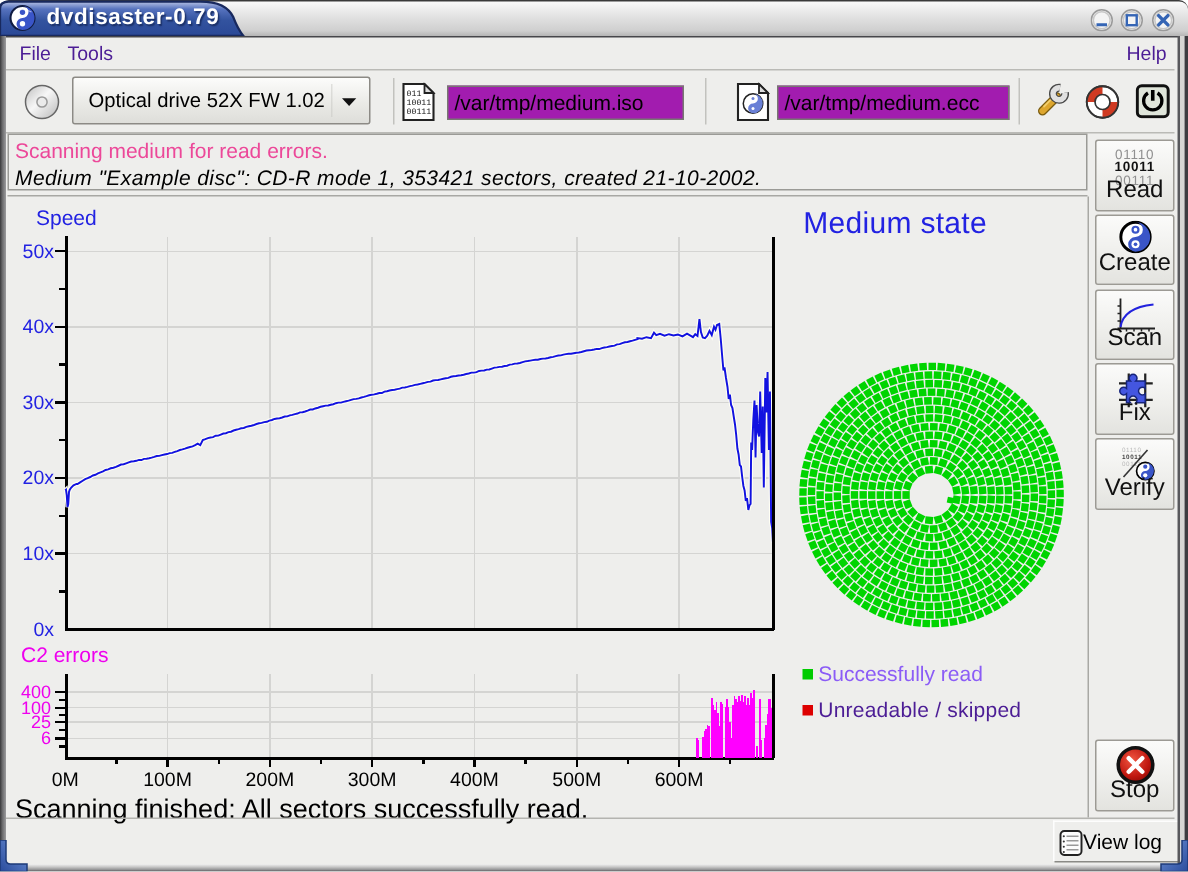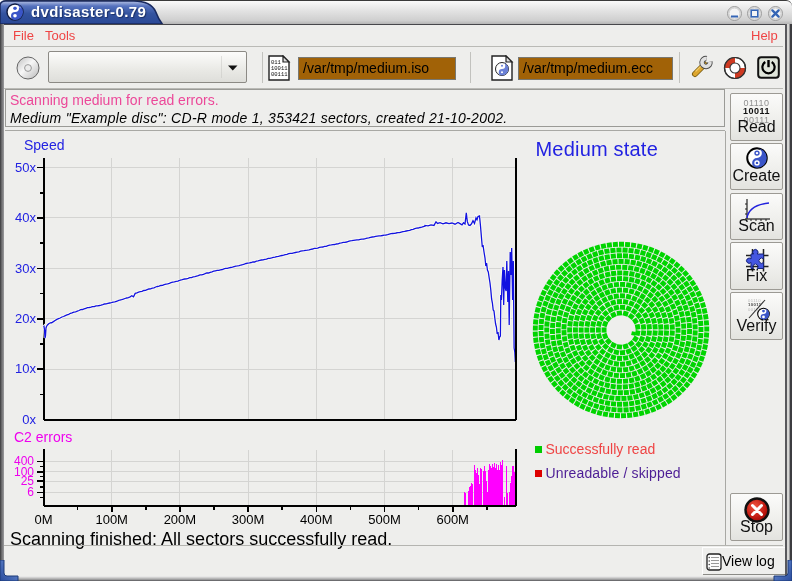--- a/index.html
+++ b/index.html
@@ -6,36 +6,36 @@
 .bl{font:13px "Liberation Sans",sans-serif;fill:#2222e2}
 .bl2{font:14px "Liberation Sans",sans-serif;fill:#2222e2}
 .bk{font:13px "Liberation Sans",sans-serif;fill:#000}
 .mg{font:12px "Liberation Sans",sans-serif;fill:#ee00ee}
 .mg2{font:14px "Liberation Sans",sans-serif;fill:#ee00ee}
 #titlebar{position:absolute;left:0;top:0;width:792px;height:24px;background:linear-gradient(#fafafa,#e4e4e4 40%,#cfcfcf 85%,#b5b5b5);border-top:1px solid #3a3a3a;box-sizing:border-box;border-radius:6px 6px 0 0}
 #tab{position:absolute;left:0;top:0;width:168px;height:24px}
 #title{position:absolute;left:31px;top:3px;font-size:15px;font-weight:bold;color:#fff;text-shadow:1px 1px 1px #1a2f66;letter-spacing:0.4px}
 .wbtn{position:absolute;top:6px}
 #win{position:absolute;left:4px;top:24px;width:781px;height:552px;background:#eeeeec}
-.mtxt{position:absolute;top:27.5px;font-size:13px;color:#ef4444}
+.mtxt{position:absolute;top:27.5px;font-size:13px;color:#4c1d95}
 #tbline{position:absolute;left:0;top:24px;width:792px;height:1.2px;background:#47474b}
 #toolbar-line1{position:absolute;left:4px;top:46px;width:779px;height:1px;background:#babab6}
 #toolbar-line2{position:absolute;left:4px;top:88px;width:779px;height:1px;background:#babab6}
-.entry{position:absolute;top:57px;height:20px;background:#a16207;border:1px solid #787872;font-size:14px;color:#000;padding:1px 0 0 4px;box-sizing:content-box;line-height:19px;white-space:nowrap}
+.entry{position:absolute;top:57px;height:20px;background:#a21caf;border:1px solid #787872;font-size:14px;color:#000;padding:1px 0 0 4px;box-sizing:content-box;line-height:19px;white-space:nowrap}
 .sep{position:absolute;top:52px;height:31px;width:1px;background:#c2c2be}
 #combo{position:absolute;left:48px;top:51px;width:199px;height:32px;border:1px solid #8c8a85;border-radius:2px;background:linear-gradient(#fcfcfb,#e9e9e5 60%,#dededa);box-sizing:border-box}
 #combo .txt{position:absolute;left:10px;top:7px;font-size:13.5px;color:#000;white-space:nowrap}
 #msgbox{position:absolute;left:5px;top:89px;width:720px;height:38px;border:1px solid #9a9a96;box-sizing:border-box}
 #msgline{position:absolute;left:5px;top:130px;width:720px;height:1px;background:#a8a8a4}
 #msg1{position:absolute;left:10px;top:91.8px;font-size:14px;color:#ec4899}
 #msg2{position:absolute;left:10px;top:110.4px;font-size:14px;font-style:italic;color:#000;letter-spacing:0.28px}
 #sidesep{position:absolute;left:725px;top:131px;width:1px;height:414px;background:#a8a8a4}
 .sbtn{position:absolute;left:730px;width:53px;height:47.5px;border:1px solid #9c9a94;border-radius:2px;background:linear-gradient(#fbfbfa,#efefec 55%,#e3e3df);box-sizing:border-box;text-align:center}
 .sbtn .lab{position:absolute;width:100%;left:0;bottom:4px;font-size:16px;color:#111}
-#legend1{position:absolute;left:545.5px;top:440.5px;font-size:14px;color:#ef4444}
+#legend1{position:absolute;left:545.5px;top:440.5px;font-size:14px;color:#8b5cf6}
 #legend2{position:absolute;left:545.5px;top:464.5px;font-size:14px;color:#4c1d95;letter-spacing:0.15px}
 .lsq{position:absolute;left:535px;width:7px;height:7px}
 #medstate{position:absolute;left:535.5px;top:137.8px;font-size:20px;color:#2222e2;letter-spacing:0.2px}
 #botmsg{position:absolute;left:10px;top:528.6px;font-size:18px;color:#000}
 #statline{position:absolute;left:4px;top:545px;width:779px;height:1px;background:#b4b4b0}
 #vlog{position:absolute;left:702px;top:547px;width:83px;height:26px;background:#eeeeec;border-left:1px solid #fdfdfd;border-top:1px solid #fdfdfd;box-shadow:1px 1px 0 #8a8a86}
 #vlogtxt{position:absolute;left:722px;top:552.8px;font-size:14px;color:#000}
 #frame-l{position:absolute;left:0;top:24px;width:4px;height:552px;background:linear-gradient(90deg,#38383a,#6a6a6c 40%,#9c9c9e)}
 #frame-r{position:absolute;left:785px;top:24px;width:7px;height:552px;background:linear-gradient(90deg,#58585c 0 22%,#d6d6d4 22% 60%,#98989a 60% 75%,#3c3c40 75%)}
 #frame-b{position:absolute;left:0;top:576px;width:792px;height:5px;background:linear-gradient(#f2f2f2,#c6c6c6 40%,#8e8e90 80%,#4a4a4e)}
@@ -93,20 +93,21 @@
 <stop offset="0" stop-color="#bdbdbd"></stop>
         <stop offset="0.45" stop-color="#f7f7f7"></stop>
         <stop offset="1" stop-color="#b8b8b8"></stop>
       </linearGradient>
     </defs>
 <circle cx="12" cy="12" r="11" fill="url(#cdg)" stroke="#666"></circle>
 <circle cx="12" cy="12" r="3.4" fill="#ebebeb" stroke="#9a9a9a"></circle>
 </svg>
 
 <div id="combo">
+    <div class="txt">Optical drive 52X FW 1.02</div>
 <svg class="abs" width="24" height="30" viewBox="0 0 24 30" style="right:1px;top:0">
 <line x1="0" y1="4" x2="0" y2="26" stroke="#c6c6c2"></line>
 <path d="M7,13.5 L16.5,13.5 L11.75,18.6 Z" fill="#111"></path>
 </svg>
   </div>
 
 <div class="sep" style="left:262px"></div>
 
 <svg class="abs" width="24" height="26" viewBox="0 0 24 26" style="left:267px;top:55px">
 <path d="M2,1 L16,1 L22,7 L22,25 L2,25 Z" fill="#fff" stroke="#222" stroke-width="1.4"></path>

